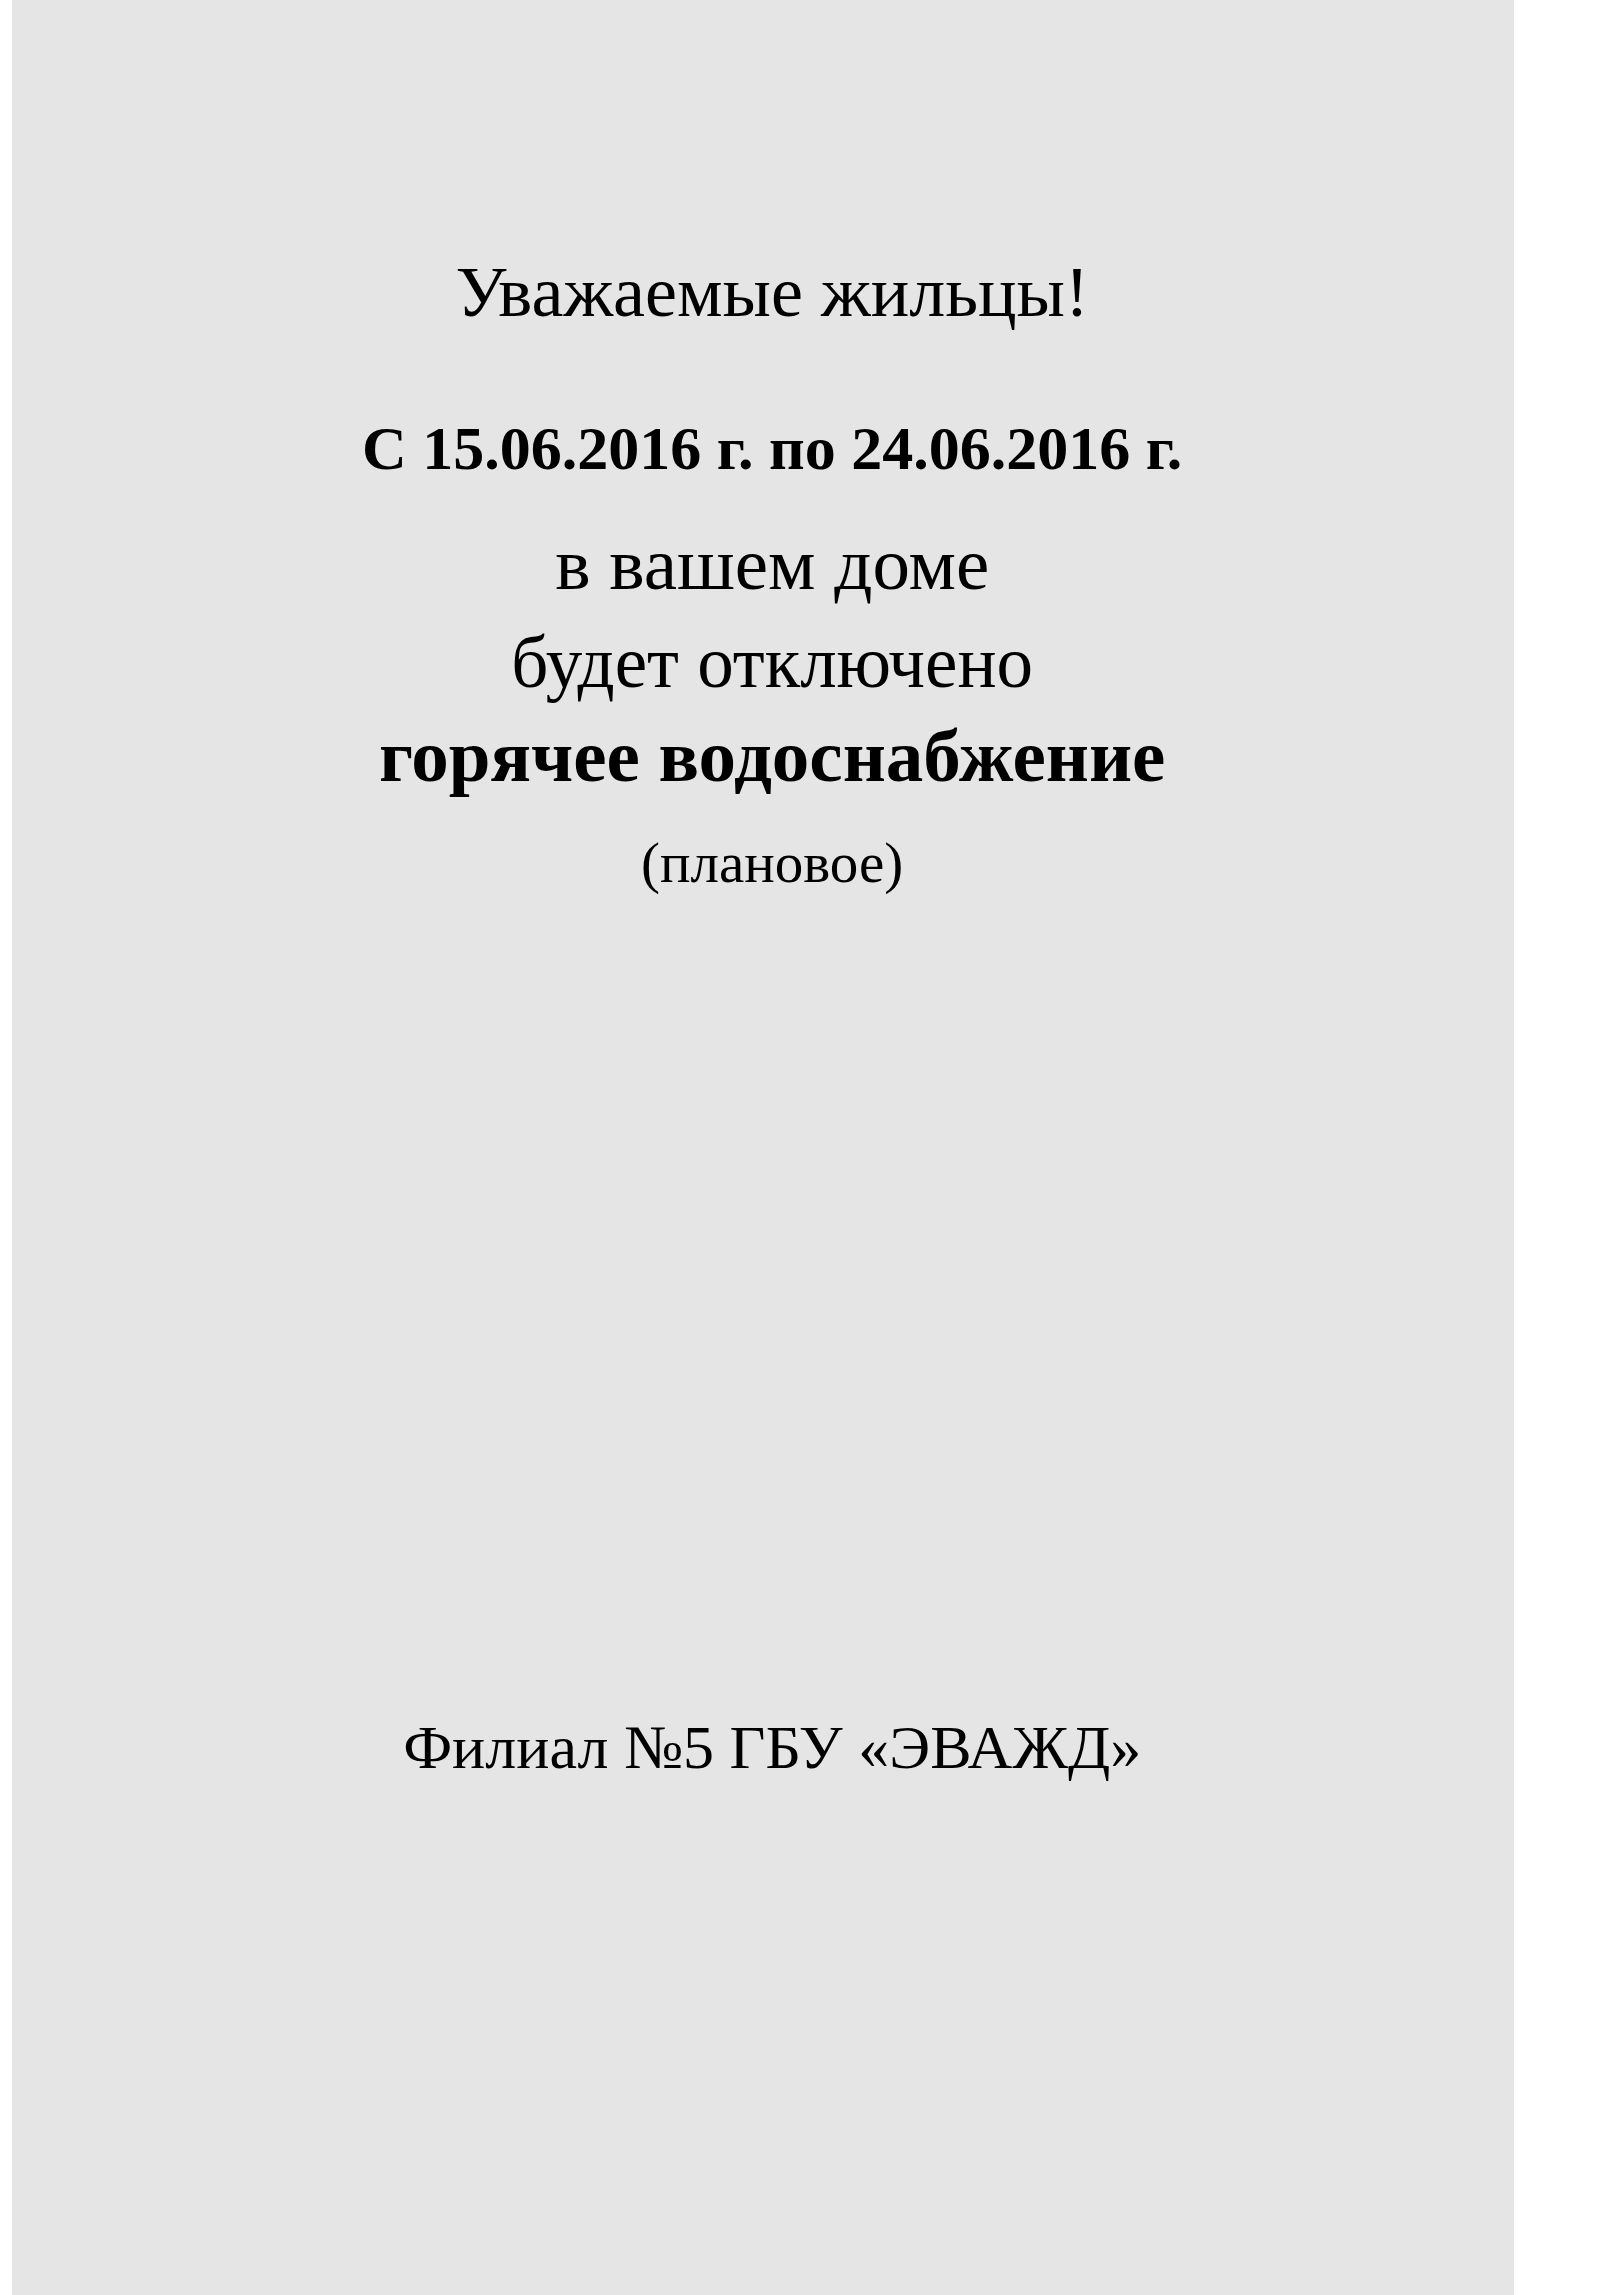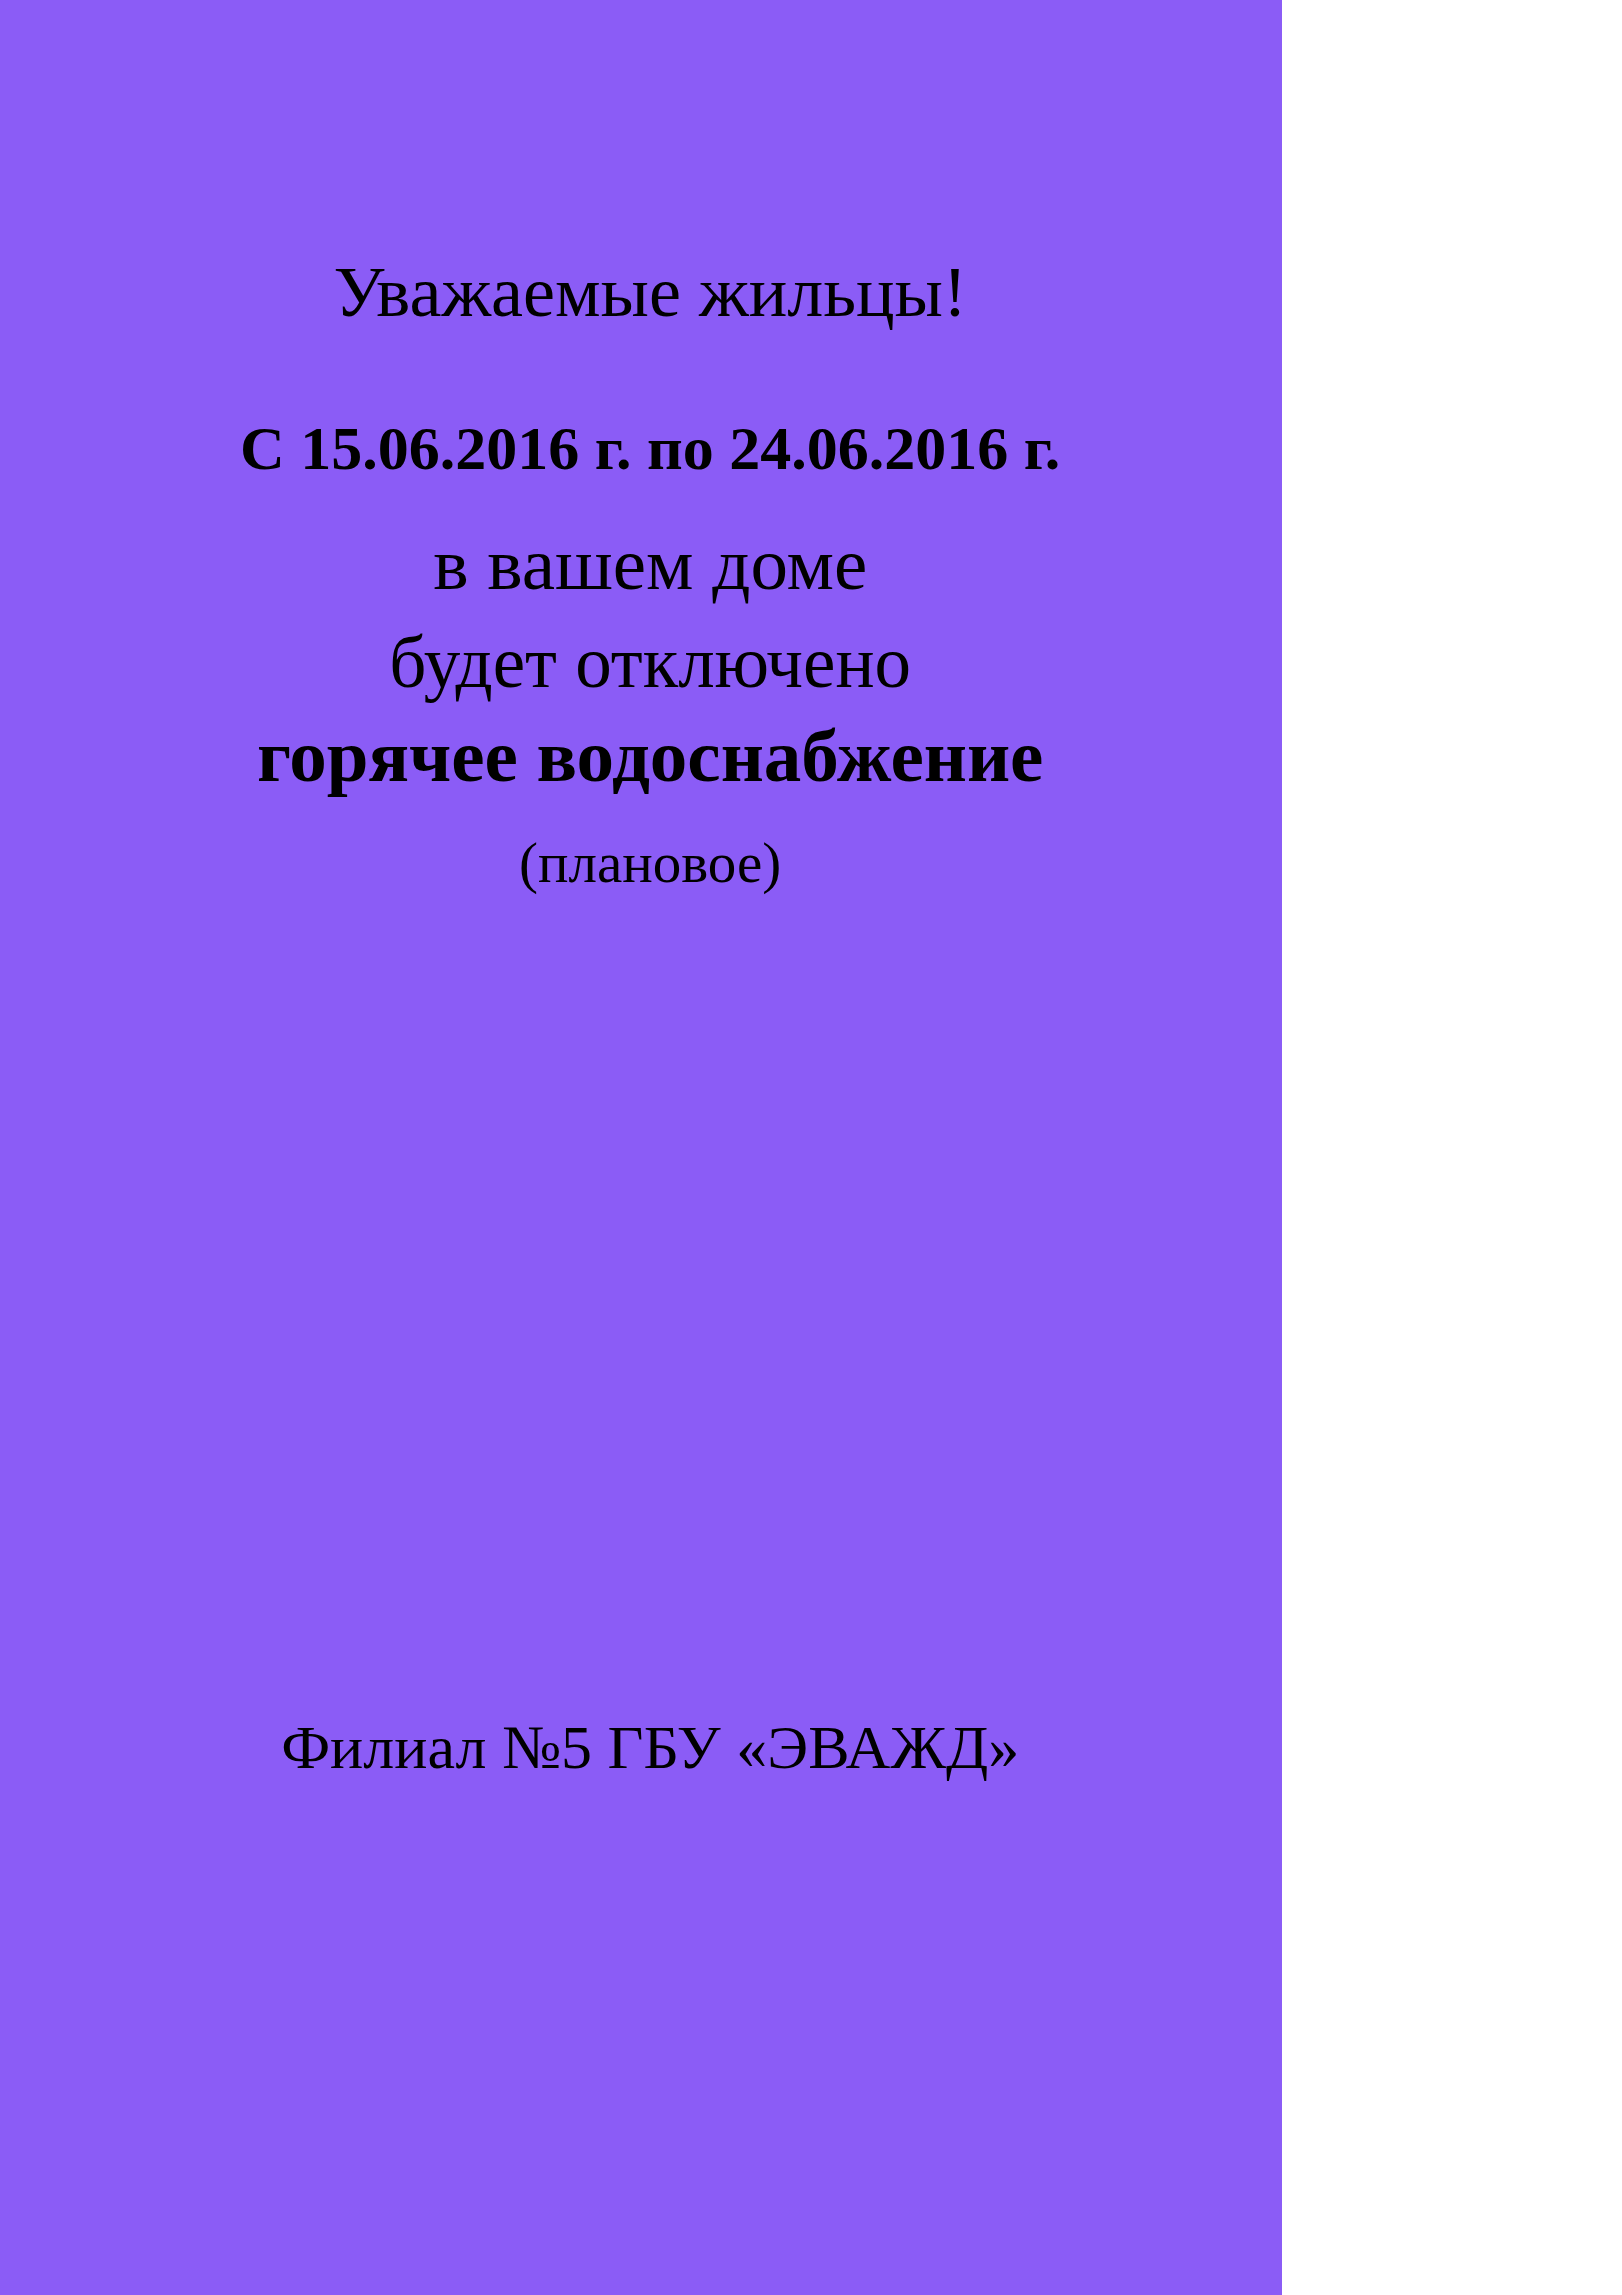--- a/index.html
+++ b/index.html
@@ -2,26 +2,27 @@
 <html style="font-size:10.5px"><head>
 <meta charset="utf-8">
 <style>
   html, body {
     margin: 0;
     padding: 0;
     background: #ffffff;
   }
   .page {
     position: relative;
-    width: 1282px;
+    width: 1502px;
     height: 2295px;
-    background: #8b5cf6;
+    background: #e5e5e5;
     overflow: hidden;
     font-family: "Liberation Serif", "DejaVu Serif", serif;
     color: #000000;
+    margin-left: 12px;
   }
   .line {
     position: absolute;
     left: 9.2px;
     width: 100%;
     text-align: center;
     line-height: 1;
     white-space: nowrap;
     color: #000000;
   }

